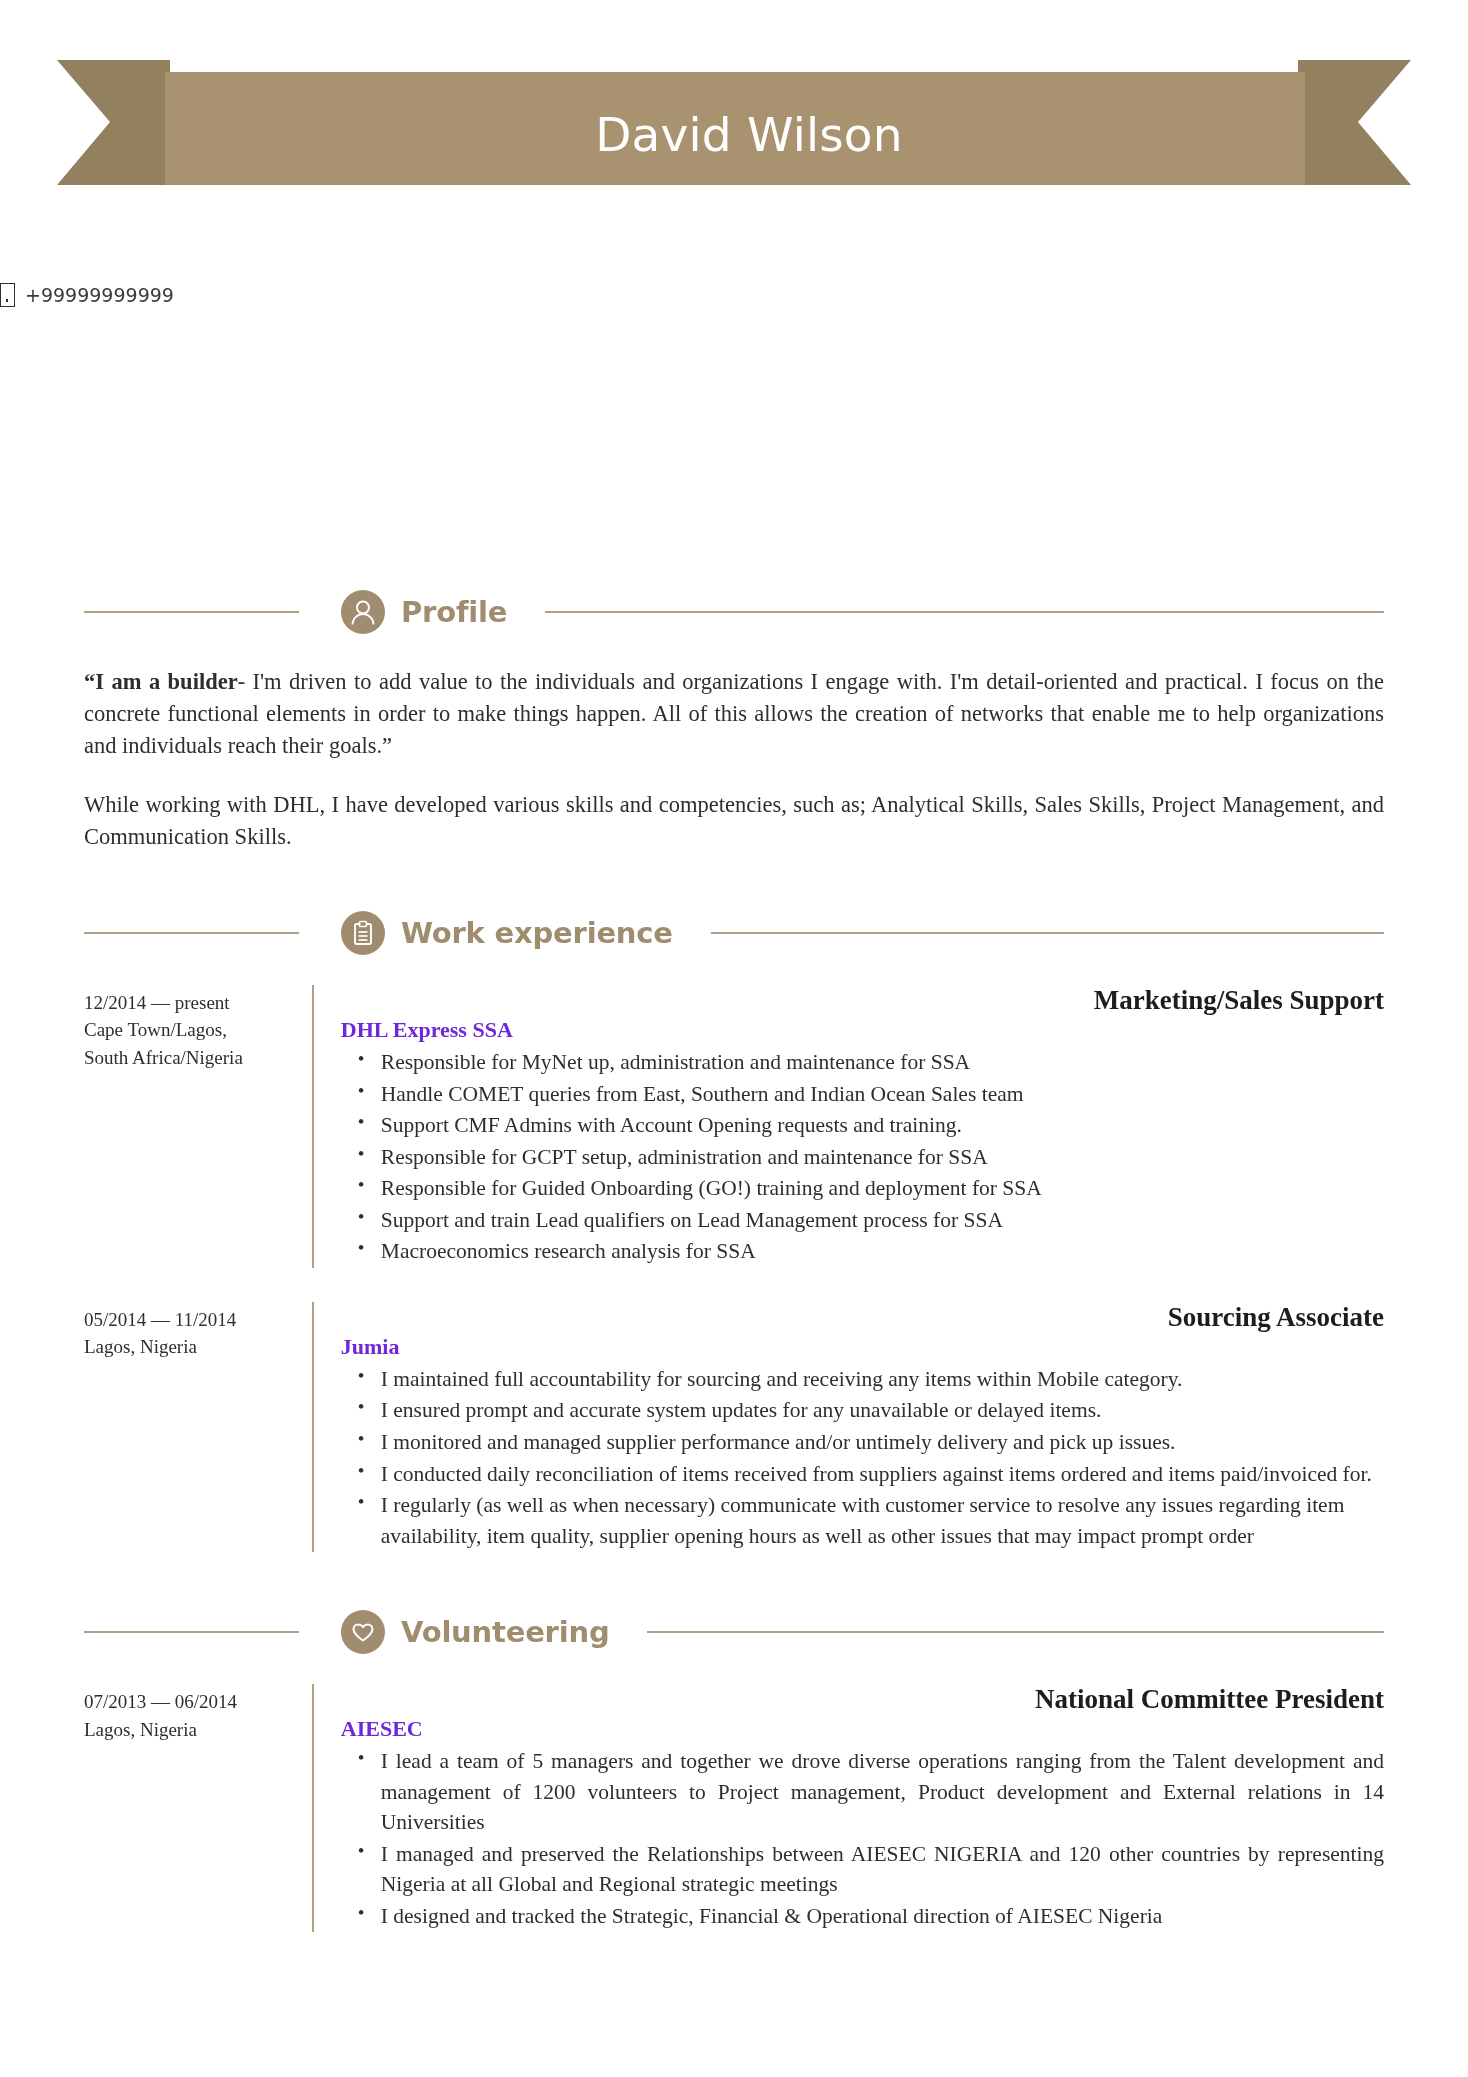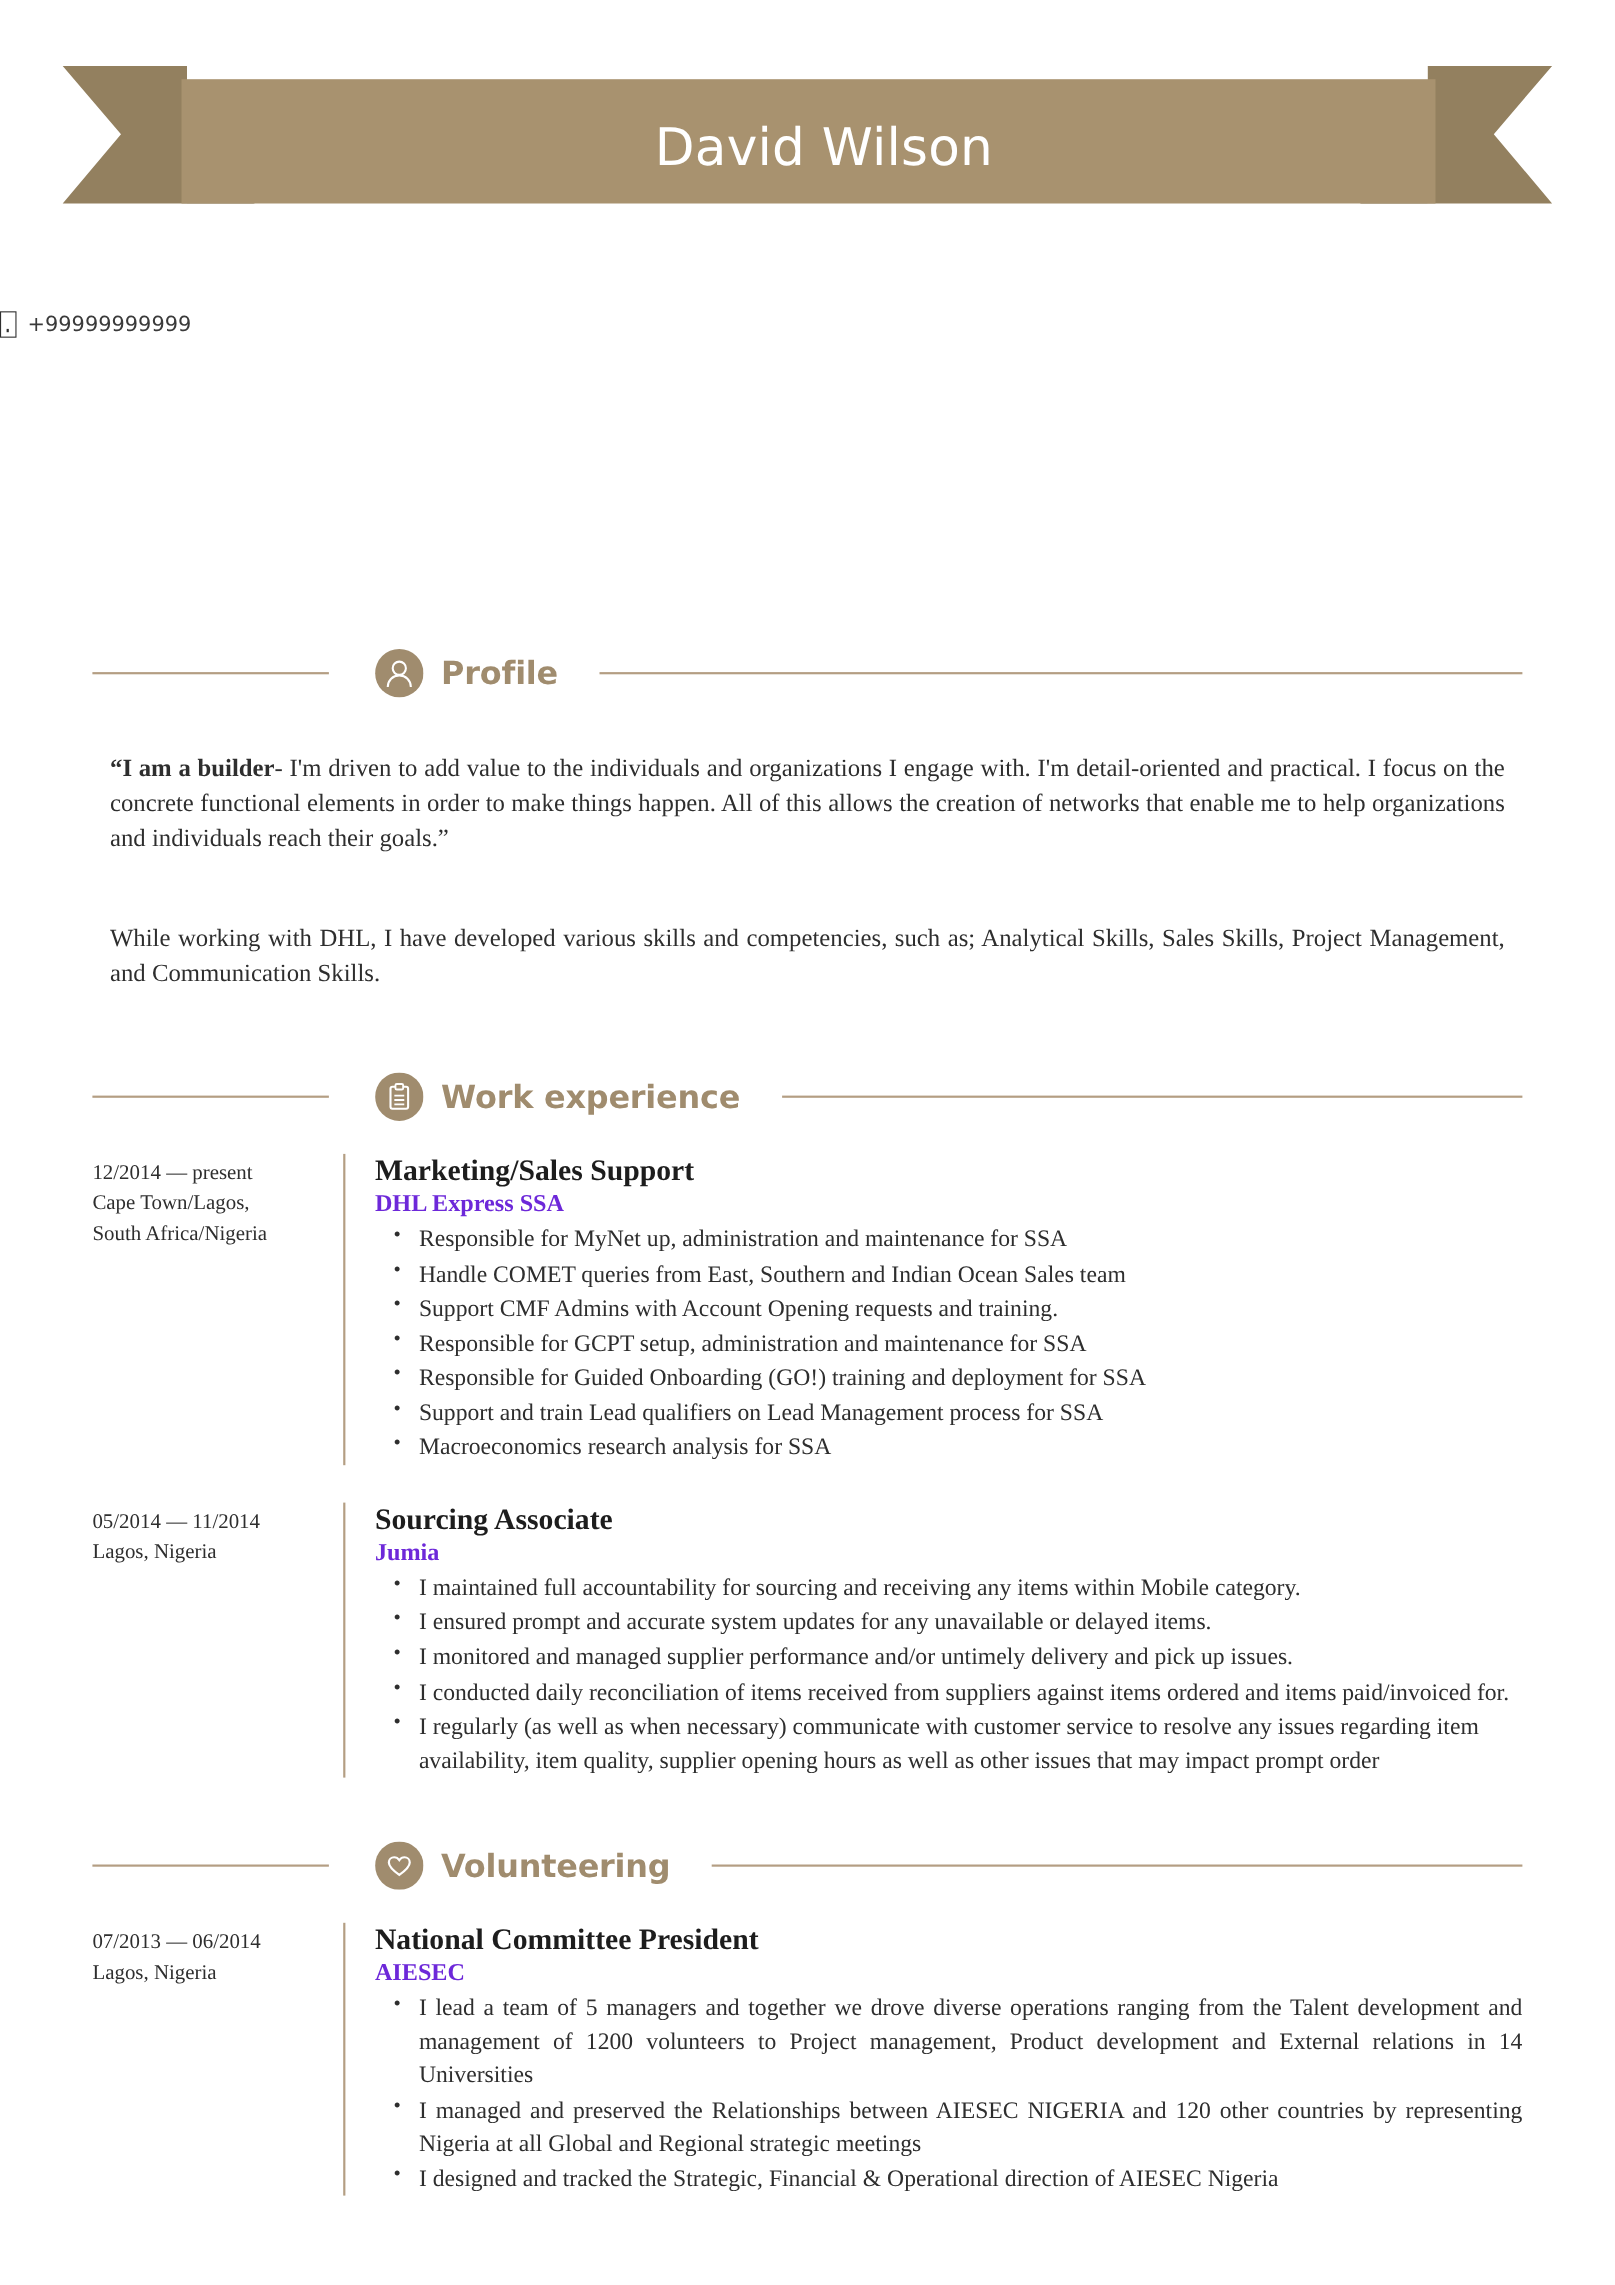--- a/index.html
+++ b/index.html
@@ -94,21 +94,21 @@
     letter-spacing: -0.2px;
   }
 
   
   .section-body { width: 1300px; margin: 0 auto; }
   .profile-para {
     font-size: 22.5px;
     line-height: 1.43;
     text-align: justify;
     color: #2e2e2e;
-    margin: 16px;
+    margin: 0;
   }
   .profile-para b { font-weight: 700; }
   .para-gap { height: 26px; }
 
   
   .entry { display: flex; width: 1300px; margin: 0 auto; }
   .entry-meta {
     width: 228px;
     flex: none;
     padding-top: 4px;
@@ -117,20 +117,21 @@
     color: #2e2e2e;
   }
   .entry-divider { width: 1.8px; background: #b49e83; flex: none; margin-right: 0; align-self: stretch; }
   .entry-main { flex: 1; padding-left: 27px; }
   .entry-title {
     font-size: 27px;
     font-weight: 700;
     line-height: 1.18;
     color: #1d1d1d;
     margin: 0;
+    text-align: right;
   }
   .entry-org {
     font-size: 22px;
     font-weight: 700;
     line-height: 1.2;
     color: #6d28d9;
     margin: 0 0 4px 0;
   }
   ul.bullets { margin: 0; padding: 0 0 0 40px; list-style: none; }
   ul.bullets li {

